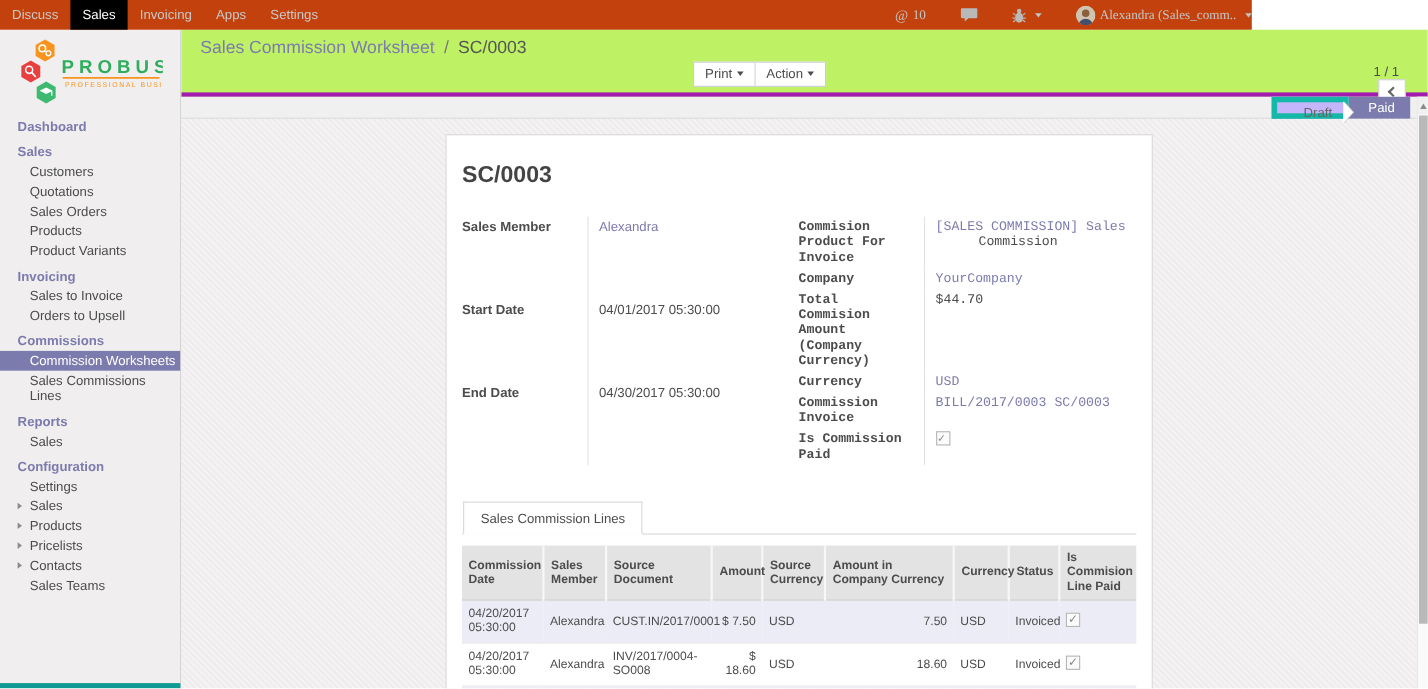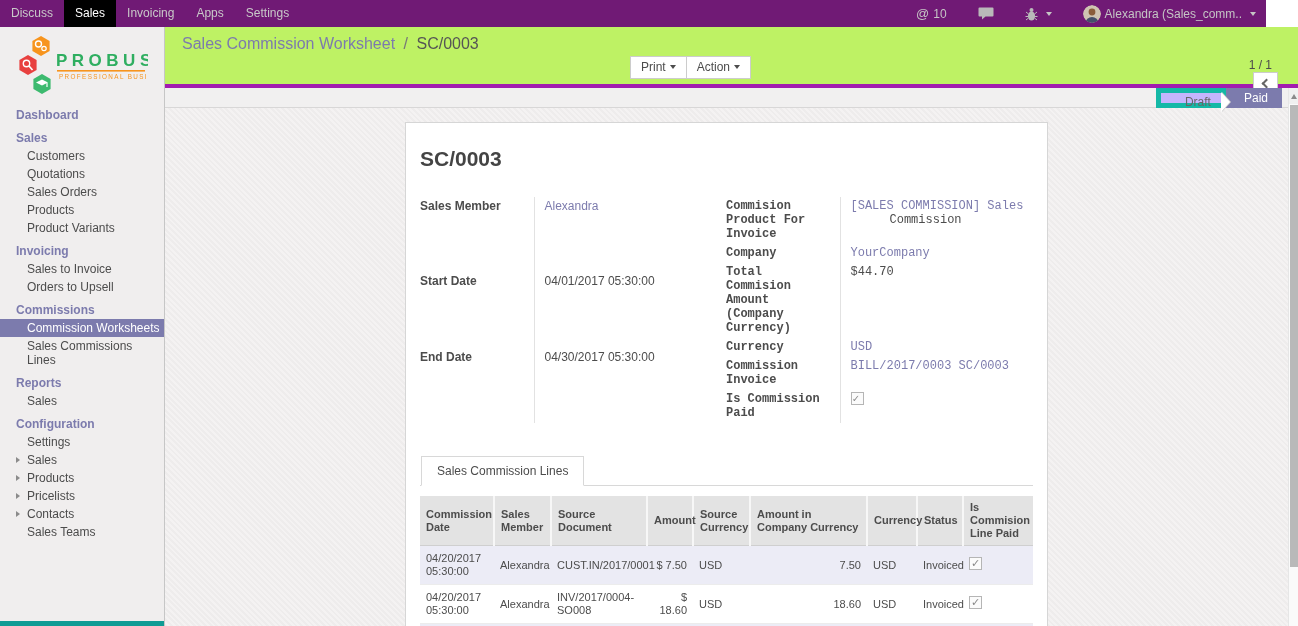--- a/index.html
+++ b/index.html
@@ -1,24 +1,24 @@
 <!DOCTYPE html>
 <html><head>
 <meta charset="utf-8">
 <style>
   * { box-sizing: border-box; margin: 0; padding: 0; }
   html,body { width:1298px; height:626px; overflow:hidden; }
   body { font-family:"Liberation Sans","DejaVu Sans",sans-serif; position:relative; background:#fff; }
 
   
-  .topbar { position:absolute; top:0; left:0; width:1266px; height:27px; background:#701a75; display:flex; align-items:stretch; z-index:50; }
+  .topbar { position:absolute; top:0; left:0; width:1138px; height:27px; background:#c2410c; display:flex; align-items:stretch; z-index:50; }
   .topbar .menu { display:flex; }
   .topbar .menu-item { color:#c9c9c9; font-size:12px; line-height:27px; padding:0 11px; cursor:pointer; }
   .topbar .menu-item.active { background:#000; color:#fff; }
-  .systray { margin-left:auto; display:flex; align-items:center; gap:31px; padding-right:10px; color:#c5c5c5; font-size:12px; }
+  .systray { margin-left:auto; display:flex; align-items:center; gap:31px; color:#c5c5c5; font-size:12px;font-family:Liberation Serif, serif; }
   .systray .group { display:flex; align-items:center; gap:4px; cursor:pointer; }
   .at-icon::before { content:"@"; font-size:13px; color:#c5c5c5; }
   .caret { display:inline-block; width:0; height:0; border-left:3.5px solid transparent; border-right:3.5px solid transparent; border-top:4px solid currentColor; margin-left:4px; }
   .avatar { width:18px; height:18px; border-radius:50%; overflow:hidden; display:inline-block; }
 
   
   .sidebar { position:absolute; top:27px; left:0; width:165px; height:599px; background:#f0eeee; border-right:1px solid #c6c6c6; overflow:hidden; }
   .logo { display:block; margin:7px auto 10px; }
   .side-header { color:#7c7bad; font-weight:bold; font-size:12px; padding:2px 0 2px 16px; line-height:14px; margin-top:5px; cursor:pointer; }
   .side-header.first { margin-top:0; }

